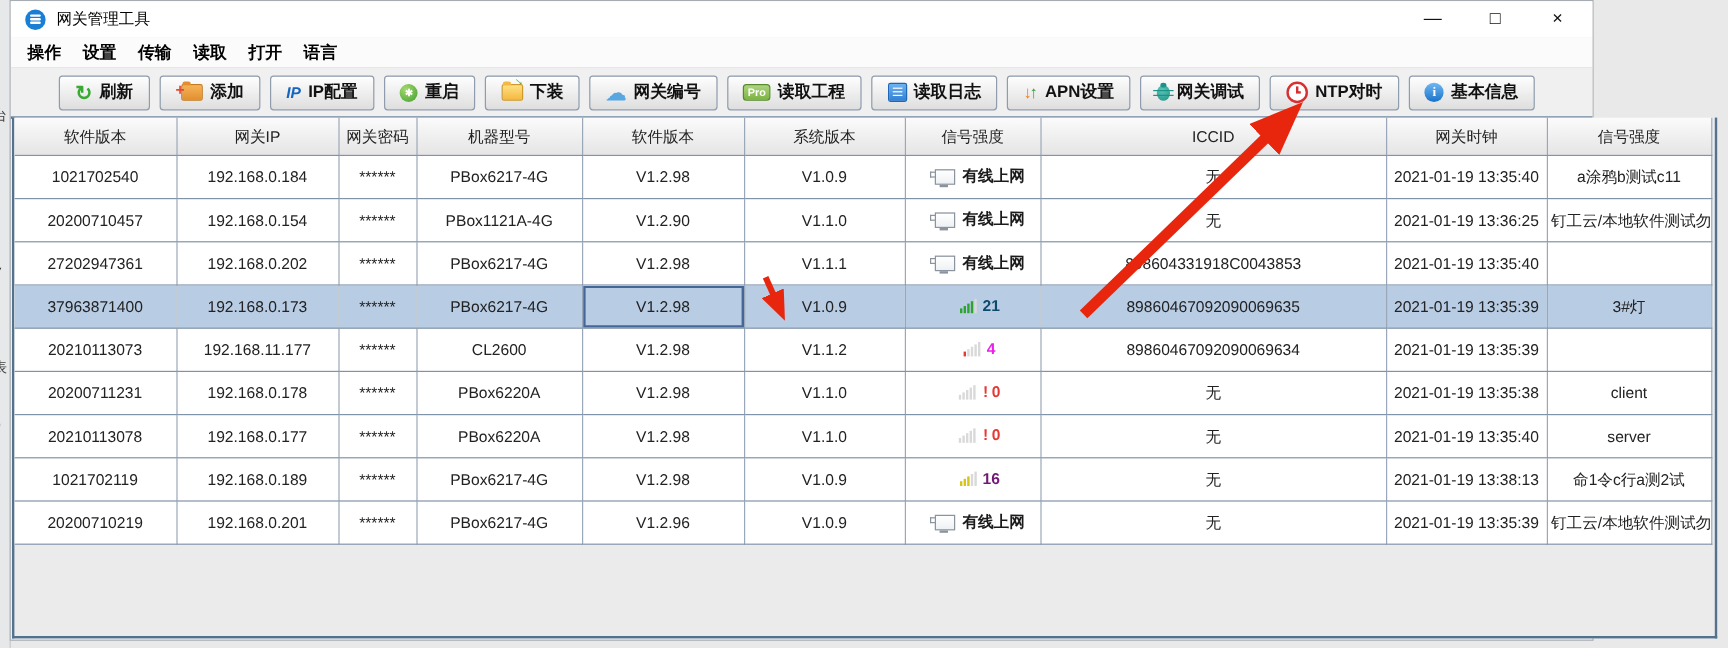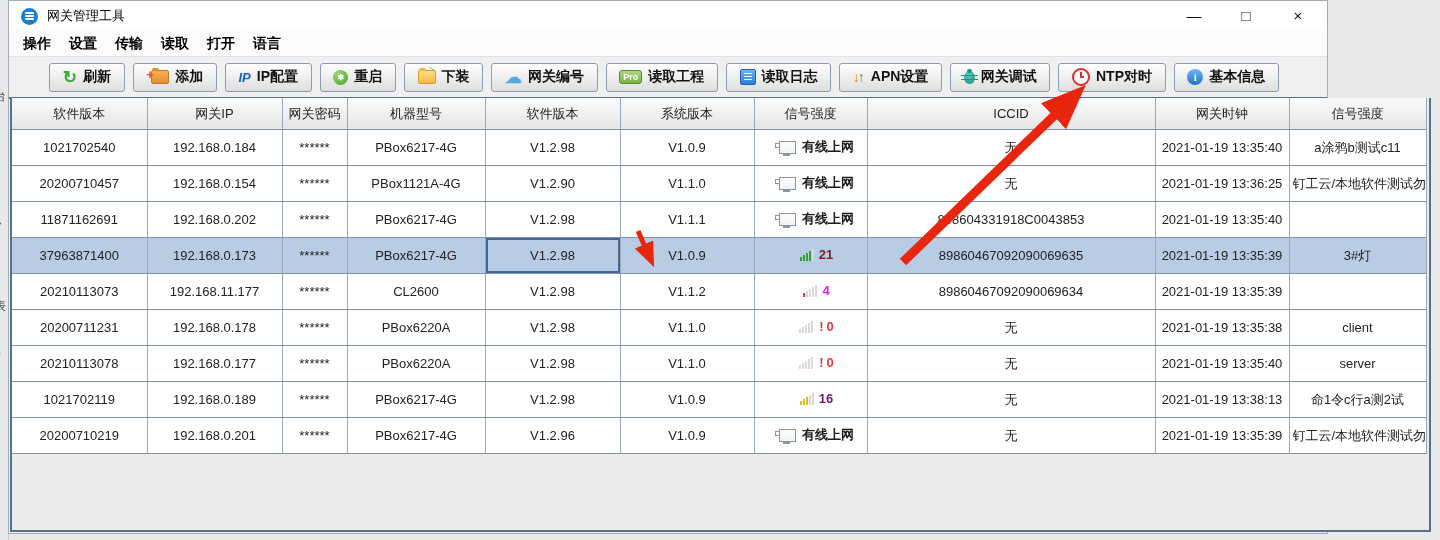--- a/index.html
+++ b/index.html
@@ -224,21 +224,21 @@
               <td>V1.1.0</td>
               <td><span class="sig-wrap">
                   <span class="i-wired"></span>
                   <span class="wired-label">有线上网</span>
                 </span></td>
               <td>无</td>
               <td>2021-01-19 13:36:25</td>
               <td>钉工云/本地软件测试勿...</td>
             </tr>
             <tr>
-              <td>11871162691</td>
+              <td>27202947361</td>
               <td>192.168.0.202</td>
               <td>******</td>
               <td>PBox6217-4G</td>
               <td>V1.2.98</td>
               <td>V1.1.1</td>
               <td><span class="sig-wrap">
                   <span class="i-wired"></span>
                   <span class="wired-label">有线上网</span>
                 </span></td>
               <td>898604331918C0043853</td>
@@ -253,21 +253,21 @@
               <td class="focused">V1.2.98</td>
               <td>V1.0.9</td>
               <td><span class="sig-wrap">
                   <span class="bars">
                     <i style="height: 4px; background: rgb(47, 163, 47);"></i>
                     <i style="height: 6px; background: rgb(47, 163, 47);"></i>
                     <i style="height: 8px; background: rgb(47, 163, 47);"></i>
                     <i style="height: 10px; background: rgb(47, 163, 47);"></i>
                     <i style="height: 12px;"></i>
                   </span>
-                  <span class="sig-val" style="color: #7f1d1d;">21</span>
+                  <span class="sig-val" style="color: #0c4a6e;">21</span>
                 </span></td>
               <td>89860467092090069635</td>
               <td>2021-01-19 13:35:39</td>
               <td>3#灯</td>
             </tr>
             <tr>
               <td>20210113073</td>
               <td>192.168.11.177</td>
               <td>******</td>
               <td>CL2600</td>

